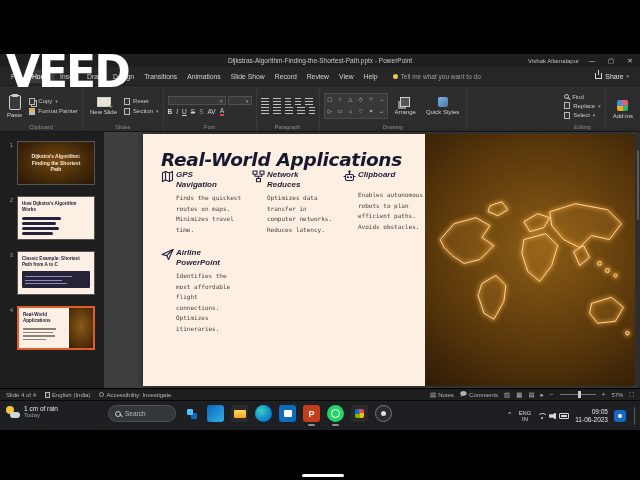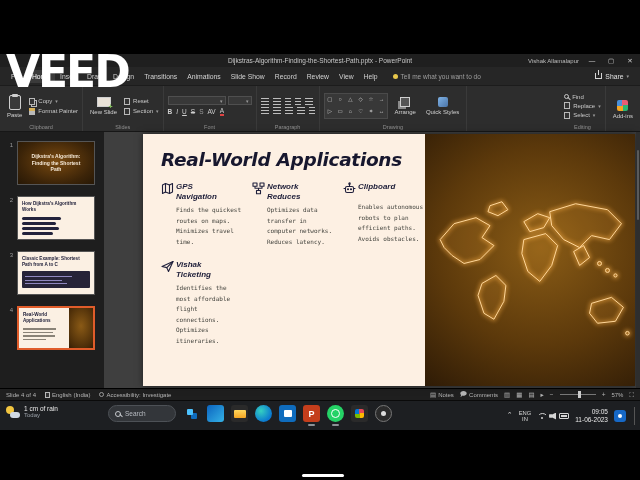--- a/index.html
+++ b/index.html
@@ -78,21 +78,21 @@
   .t4-map { width:33%; background:radial-gradient(90% 80% at 50% 45%, #8a5a16 0%, #4a2c08 70%, #241404 100%); }
 
   .canvas { flex:1; background:#3f3f3f; position:relative; }
   .vscroll { position:absolute; right:0; top:0; bottom:0; width:4px; background:#2e2e2e; }
   .vscroll div { position:absolute; top:18px; left:1px; width:2px; height:70px; background:#5a5a5a; border-radius:1px; }
 
   
   .slide { position:absolute; left:39px; top:2px; width:492px; height:252px; display:flex; box-shadow:0 0 7px rgba(0,0,0,.5); }
   .slide-left { width:57.4%; background:#fdf0e3; padding:15px 14px 10px 18px; display:flex; flex-direction:column; }
   .slide-title { font-family:"DejaVu Sans", sans-serif; font-style:italic; font-weight:800; font-size:18.5px; color:#17172e; letter-spacing:-0.3px; }
-  .features { display:grid; grid-template-columns:repeat(3,1fr); gap:13px 8px; margin-top:12px; }
+  .features { display:grid; grid-template-columns:repeat(3,1fr); gap:13px 8px; }
   .feat { display:grid; grid-template-columns:15px 1fr; }
   .f-icon { width:13px; height:13px; }
   .f-icon svg { display:block; }
   .f-title { font-size:8px; font-weight:bold; font-style:italic; color:#1d1d38; line-height:1.2; max-width:56px; }
   .f-body { grid-column:2; margin-top:4px; font-family:"DejaVu Sans Mono", monospace; font-size:6px; line-height:1.75; color:#45453f; width:68px; }
   .slide-footer { margin-top:auto; padding-bottom:10px; font-family:"DejaVu Sans Mono", monospace; font-size:6.5px; line-height:1.75; color:#3f3f3a; padding-right:4px; }
   .slide-map { flex:1; background:radial-gradient(95% 75% at 55% 45%, #8a5c16 0%, #5c390b 52%, #271605 100%); position:relative; overflow:hidden; }
   .slide-map svg { position:absolute; inset:0; }
 
   
@@ -448,21 +448,21 @@
                 <p class="f-body">Enables autonomous robots to plan efficient paths. Avoids obstacles.</p>
               </div>
 
               <div class="feat">
                 <span class="f-icon">
                   <svg width="13" height="13" viewBox="0 0 13 13" fill="none" stroke="#20203c" stroke-width="1.1" stroke-linejoin="round" stroke-linecap="round">
                     <path d="M1 6.5 L12 1.5 L7.5 11.5 L5.8 7.6 Z"></path>
                       <path d="M5.8 7.6 L12 1.5"></path>
                   </svg>
                 </span>
-                <span class="f-title">Vishak Ticketing</span>
+                <span class="f-title">Airline PowerPoint</span>
                 <p class="f-body">Identifies the most affordable flight connections. Optimizes itineraries.</p>
               </div>
             </div>
 
           </div>
 
           <div class="slide-map">
             <svg width="100%" height="100%" viewBox="0 0 212 253" preserveAspectRatio="xMidYMid slice">
               <defs>
                 <filter id="glow" x="-30%" y="-30%" width="160%" height="160%">

